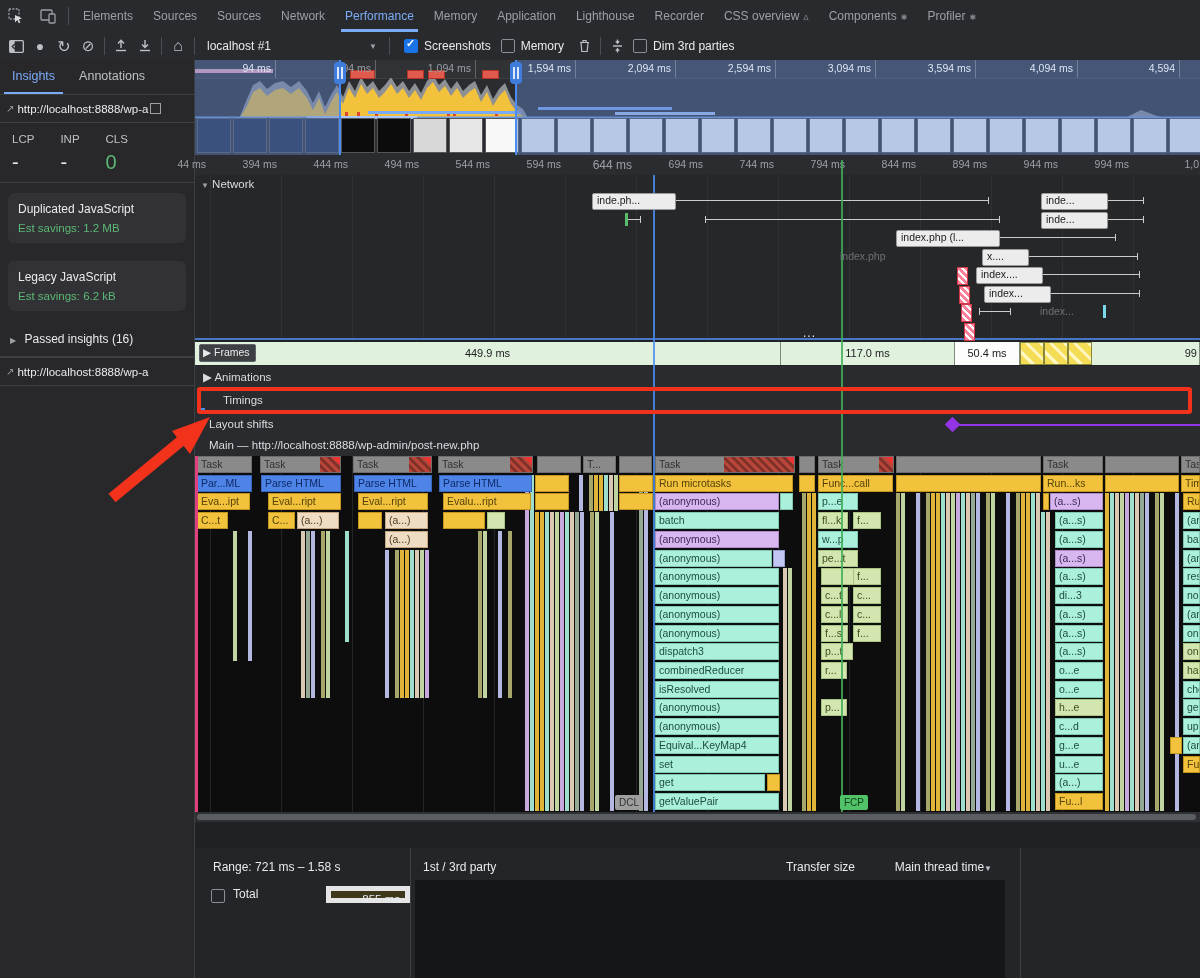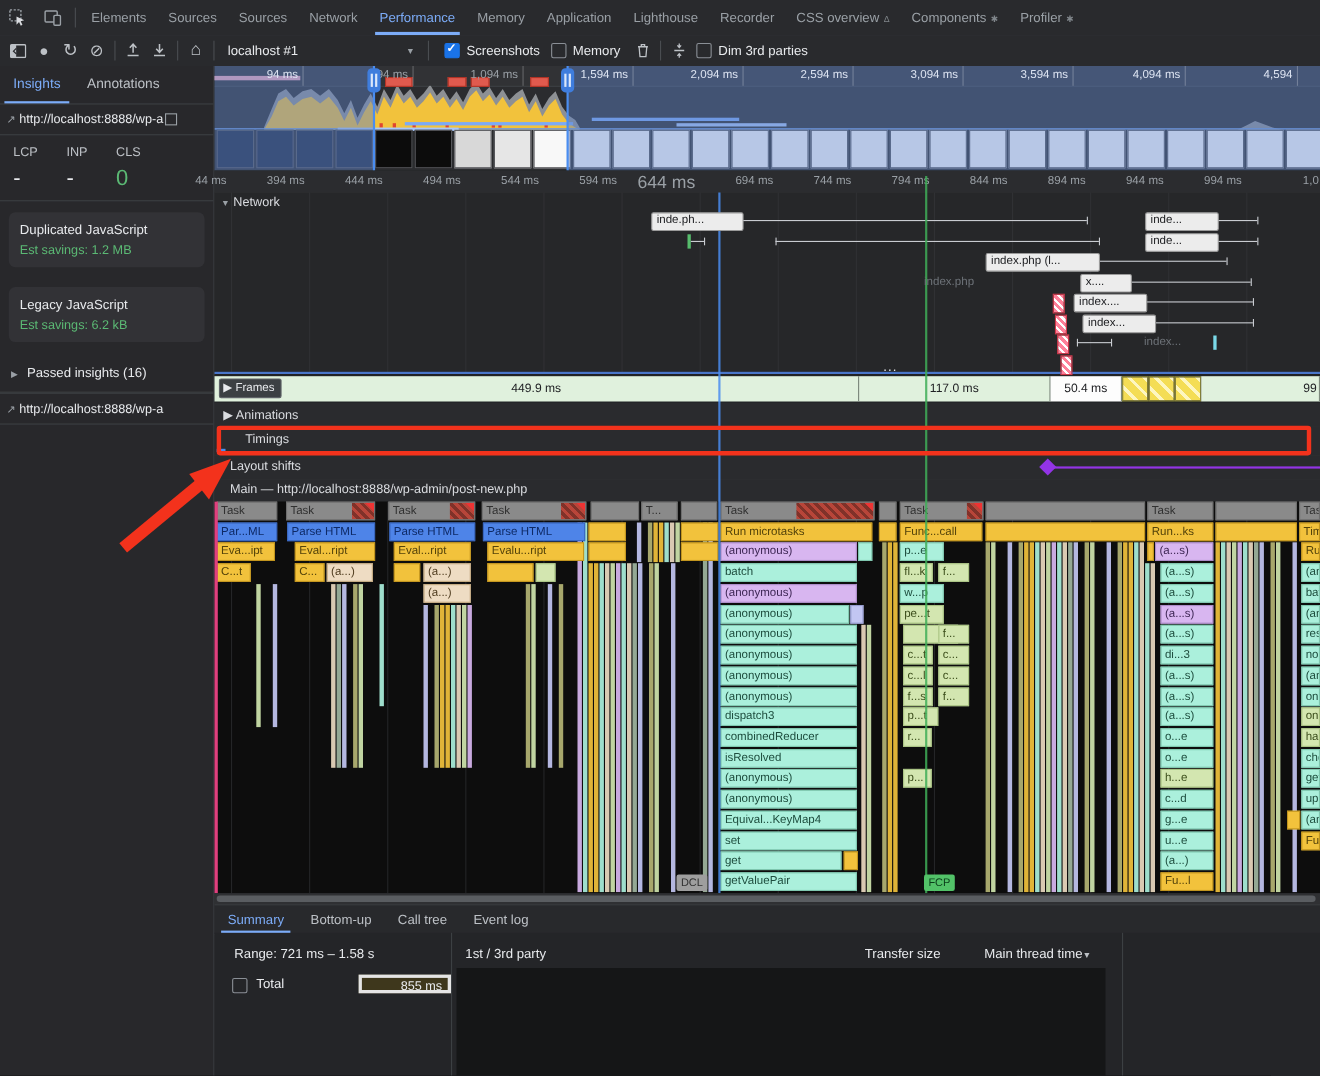--- a/index.html
+++ b/index.html
@@ -67,21 +67,21 @@
               color:#202124;font-size:11px;line-height:23px;text-align:center;box-sizing:border-box;overflow:hidden;}
   .frame-band.white{background:#fdfdfd;}
   .frame-partial{position:absolute;height:23px;box-sizing:border-box;border:1px solid #8a873a;
        background:repeating-linear-gradient(45deg,#f4dd55 0 7px,#fdf6c0 7px 10px);}
   
   #btabs{position:absolute;left:195px;top:822px;width:1005px;height:26px;background:#28292c;
          border-top:1px solid #3c4043;border-bottom:1px solid #3c4043;display:flex;align-items:center;}
   .btab{padding:0 12px;font-size:12px;color:#bdc1c6;height:25px;line-height:25px;position:relative;}
   .btab.active{color:#7cacf8;}
   .btab.active::after{content:"";position:absolute;left:6px;right:6px;bottom:0;height:2.5px;background:#7cacf8;}
-  .gold-box{position:absolute;left:115px;top:0;width:84px;height:17px;background:#3e371c;border:3px solid #e5e5e5;
+  .gold-box{position:absolute;left:115px;top:0;width:84px;height:17px;background:#3e371c;border:5px solid #e5e5e5;
             color:#e8eaed;font-size:11.5px;line-height:16px;text-align:right;padding-right:5px;box-sizing:border-box;}
   svg{display:block;}
 </style>
 </head>
 <body>
 
 <div id="app">
 
   <div id="tabbar">
     <span class="tb-icon">
@@ -201,26 +201,20 @@
     <div class="passed" style="border-top:1px solid transparent;margin-top:6px;">
       <span class="tri">▶</span>
       <span>Passed insights (16)</span>
     </div>
     <div class="sb-url" style="border-top:1px solid #3c4043;">
       <span class="lnk">↗</span>
       <span>http://localhost:8888/wp-a</span>
     </div>
   </div>
 
-  <div id="btabs">
-      <span class="btab active">Summary</span>
-      <span class="btab">Bottom-up</span>
-      <span class="btab">Call tree</span>
-      <span class="btab">Event log</span>
-    </div>
 
   <div class="abs" style="left:195px;top:848px;width:1005px;height:130px;background:#242528;">
     <div class="abs" style="left:18px;top:12px;font-size:12px;color:#e8eaed;">Range: 721 ms – 1.58 s</div>
     <div class="abs" style="left:16px;top:38px;width:200px;height:18px;">
       <span class="cb" style="margin:2px 6px 0 0;position:absolute;left:0;top:1px;"></span>
       <span class="abs" style="left:22px;top:1px;font-size:12px;color:#e8eaed;">Total</span>
       <span class="gold-box">855 ms</span>
     </div>
     <div class="abs" style="left:215px;top:0;width:1px;height:130px;background:#3c4043;"></div>
     <div class="abs" style="left:228px;top:12px;font-size:12px;color:#e8eaed;">1st / 3rd party</div>
@@ -314,21 +308,21 @@
       <div style="position: absolute; left: 3px; top: 5px; width: 2px; height: 12px; background: rgb(219, 231, 250);"></div>
       <div style="position: absolute; left: 7px; top: 5px; width: 2px; height: 12px; background: rgb(219, 231, 250);"></div>
     </div>
     <div style="position: absolute; left: 195px; top: 155px; width: 1005px; height: 20px; background: rgb(43, 44, 47); border-bottom: 1px solid rgb(56, 57, 60); overflow: hidden;"></div>
     <div style="position: absolute; left: 152px; top: 158px; width: 54px; text-align: right; font-size: 10.5px; color: rgb(154, 160, 166); overflow: hidden;">44 ms</div>
     <div style="position: absolute; left: 223px; top: 158px; width: 54px; text-align: right; font-size: 10.5px; color: rgb(154, 160, 166); overflow: hidden;">394 ms</div>
     <div style="position: absolute; left: 294px; top: 158px; width: 54px; text-align: right; font-size: 10.5px; color: rgb(154, 160, 166); overflow: hidden;">444 ms</div>
     <div style="position: absolute; left: 365px; top: 158px; width: 54px; text-align: right; font-size: 10.5px; color: rgb(154, 160, 166); overflow: hidden;">494 ms</div>
     <div style="position: absolute; left: 436px; top: 158px; width: 54px; text-align: right; font-size: 10.5px; color: rgb(154, 160, 166); overflow: hidden;">544 ms</div>
     <div style="position: absolute; left: 507px; top: 158px; width: 54px; text-align: right; font-size: 10.5px; color: rgb(154, 160, 166); overflow: hidden;">594 ms</div>
-    <div style="position: absolute; left: 578px; top: 158px; width: 54px; text-align: right; font-size: 16px; color: rgb(154, 160, 166); overflow: hidden;">644 ms</div>
+    <div style="position: absolute; left: 578px; top: 158px; width: 54px; text-align: right; font-size: 12px; color: rgb(154, 160, 166); overflow: hidden;">644 ms</div>
     <div style="position: absolute; left: 649px; top: 158px; width: 54px; text-align: right; font-size: 10.5px; color: rgb(154, 160, 166); overflow: hidden;">694 ms</div>
     <div style="position: absolute; left: 720px; top: 158px; width: 54px; text-align: right; font-size: 10.5px; color: rgb(154, 160, 166); overflow: hidden;">744 ms</div>
     <div style="position: absolute; left: 791px; top: 158px; width: 54px; text-align: right; font-size: 10.5px; color: rgb(154, 160, 166); overflow: hidden;">794 ms</div>
     <div style="position: absolute; left: 862px; top: 158px; width: 54px; text-align: right; font-size: 10.5px; color: rgb(154, 160, 166); overflow: hidden;">844 ms</div>
     <div style="position: absolute; left: 933px; top: 158px; width: 54px; text-align: right; font-size: 10.5px; color: rgb(154, 160, 166); overflow: hidden;">894 ms</div>
     <div style="position: absolute; left: 1004px; top: 158px; width: 54px; text-align: right; font-size: 10.5px; color: rgb(154, 160, 166); overflow: hidden;">944 ms</div>
     <div style="position: absolute; left: 1075px; top: 158px; width: 54px; text-align: right; font-size: 10.5px; color: rgb(154, 160, 166); overflow: hidden;">994 ms</div>
     <div style="position: absolute; left: 1145px; top: 158px; width: 54px; text-align: right; font-size: 10.5px; color: rgb(154, 160, 166); overflow: hidden;">1,0</div>
     <div style="position: absolute; left: 195px; top: 175px; width: 1005px; height: 163px; background: rgb(38, 39, 41); overflow: hidden;"></div>
     <div style="position: absolute; left: 210px; top: 175px; width: 1px; height: 163px; background: rgb(48, 49, 52);"></div>

